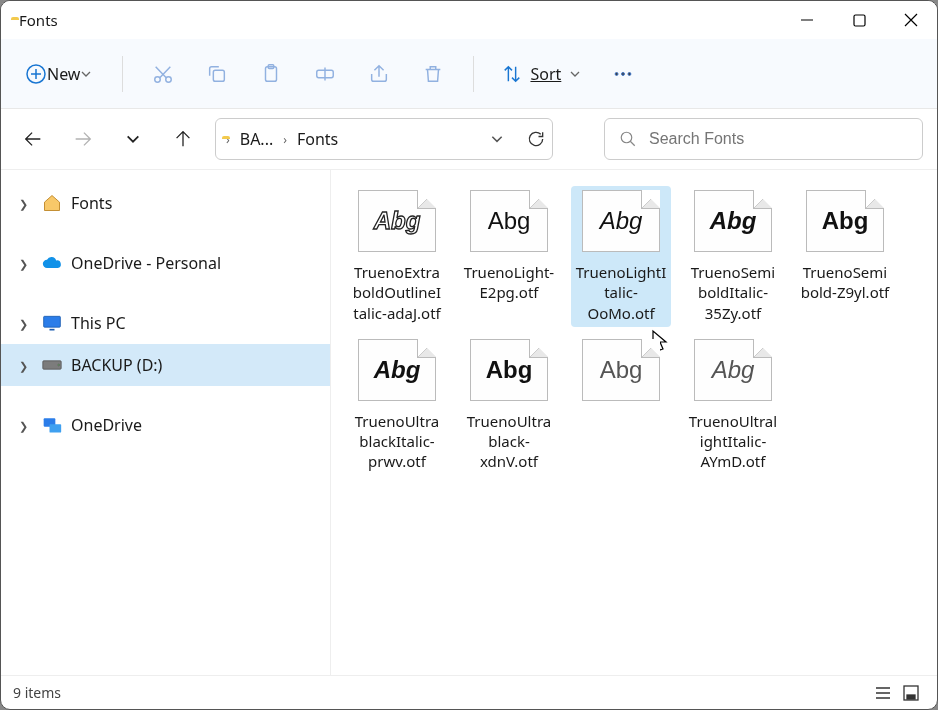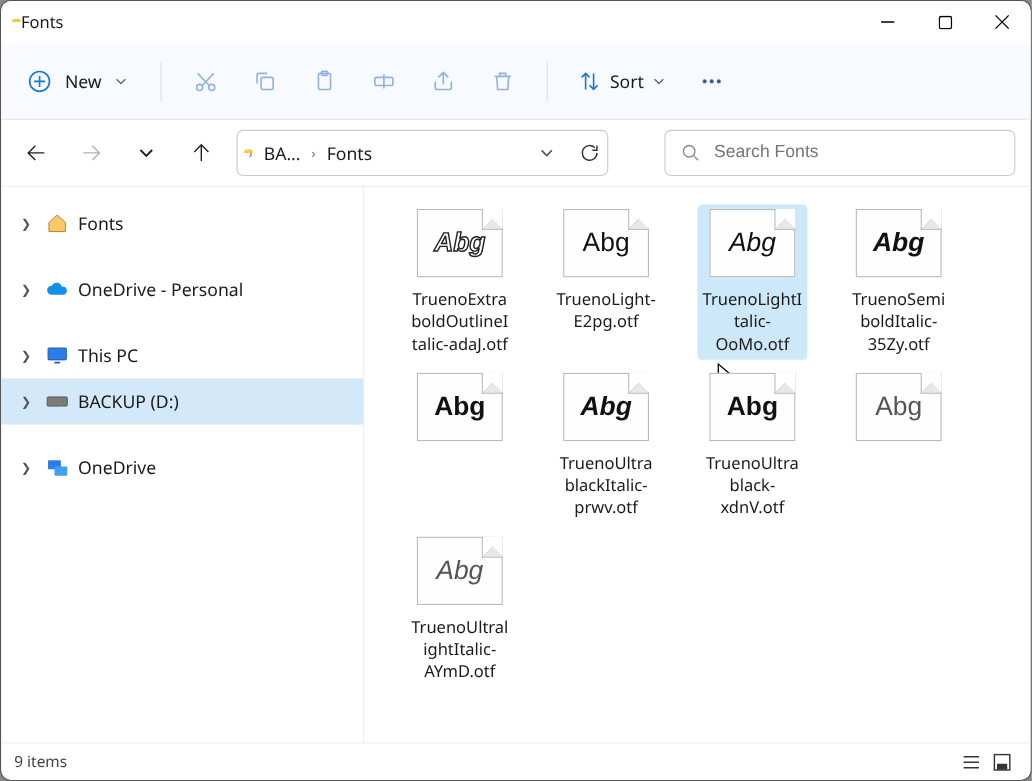--- a/index.html
+++ b/index.html
@@ -40,32 +40,32 @@
     .toolbar {
       height: 70px;
       display: flex;
       align-items: center;
       padding: 0 10px;
       gap: 6px;
       background: #f7fafe;
       border-bottom: 1px solid #e8e8e8;
     }
     .btn-new {
-      display: flex; align-items:center; gap: 12px;
+      display: flex; align-items:center; gap: 0;
       padding: 8px 14px;
       border-radius: 6px;
       font-size: 16px;
     }
     .toolbar .sep { width:1px; height:36px; background:#ddd; margin: 0 10px;}
     .tool-icon {
       width: 48px; height:48px; display:flex; align-items:center; justify-content:center; border-radius:6px;
     }
     .tool-icon svg { stroke:#185abd; opacity:0.85;}
     .tool-icon.disabled svg { opacity: 0.45;}
-    .btn-sort { display:flex; align-items:center; gap:8px; padding:8px 12px; border-radius:6px; font-size:16px;}
+    .btn-sort { display:flex; align-items:center; gap:8px; padding:8px 12px; border-radius:6px; font-size:16px;text-decoration:underline;}
 
     
     .navbar {
       height: 60px;
       display:flex; align-items:center; padding: 0 14px; gap: 14px;
     }
     .nav-arrow { width:36px; height:36px; display:flex; align-items:center; justify-content:center; border-radius:4px;}
     .nav-arrow.disabled svg { opacity: 0.35; }
     .breadcrumb {
       flex: 0 0 338px;
@@ -107,21 +107,20 @@
       align-content: flex-start;
       gap: 8px 12px;
       position: relative;
     }
 
     .file-tile {
       width: 100px;
       display: flex; flex-direction:column; align-items:center;
       padding: 4px;
       border-radius: 4px;
-      margin-left: 21px;
     }
     .file-tile.selected {
       background: #cde8f9;
     }
     .file-tile .thumb {
       width: 78px; height: 62px;
       background: #fefefe;
       border: 1px solid #bbb;
       position: relative;
       display:flex; align-items:center; justify-content:center;
@@ -408,20 +407,21 @@
         <div class="file-tile">
     <div class="thumb">
       <span class="abg semi-italic">Abg</span>
     </div>
     <div class="label">TruenoSemiboldItalic-35Zy.otf</div>
         </div>
         <div class="file-tile">
     <div class="thumb">
       <span class="abg semi">Abg</span>
     </div>
+    <div class="label">TruenoSemibold-Z9yl.otf</div>
         </div>
         <div class="file-tile">
     <div class="thumb">
       <span class="abg black-italic">Abg</span>
     </div>
     <div class="label">TruenoUltrablackItalic-prwv.otf</div>
         </div>
         <div class="file-tile">
     <div class="thumb">
       <span class="abg black">Abg</span>

